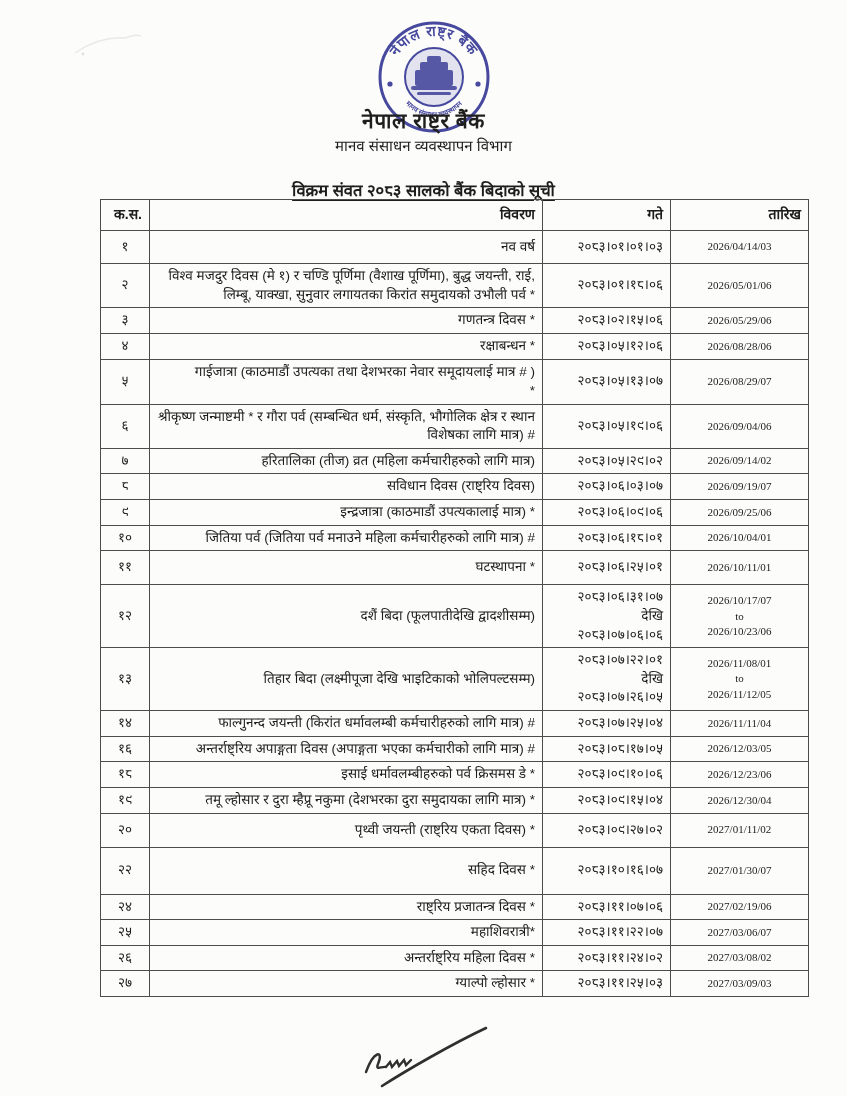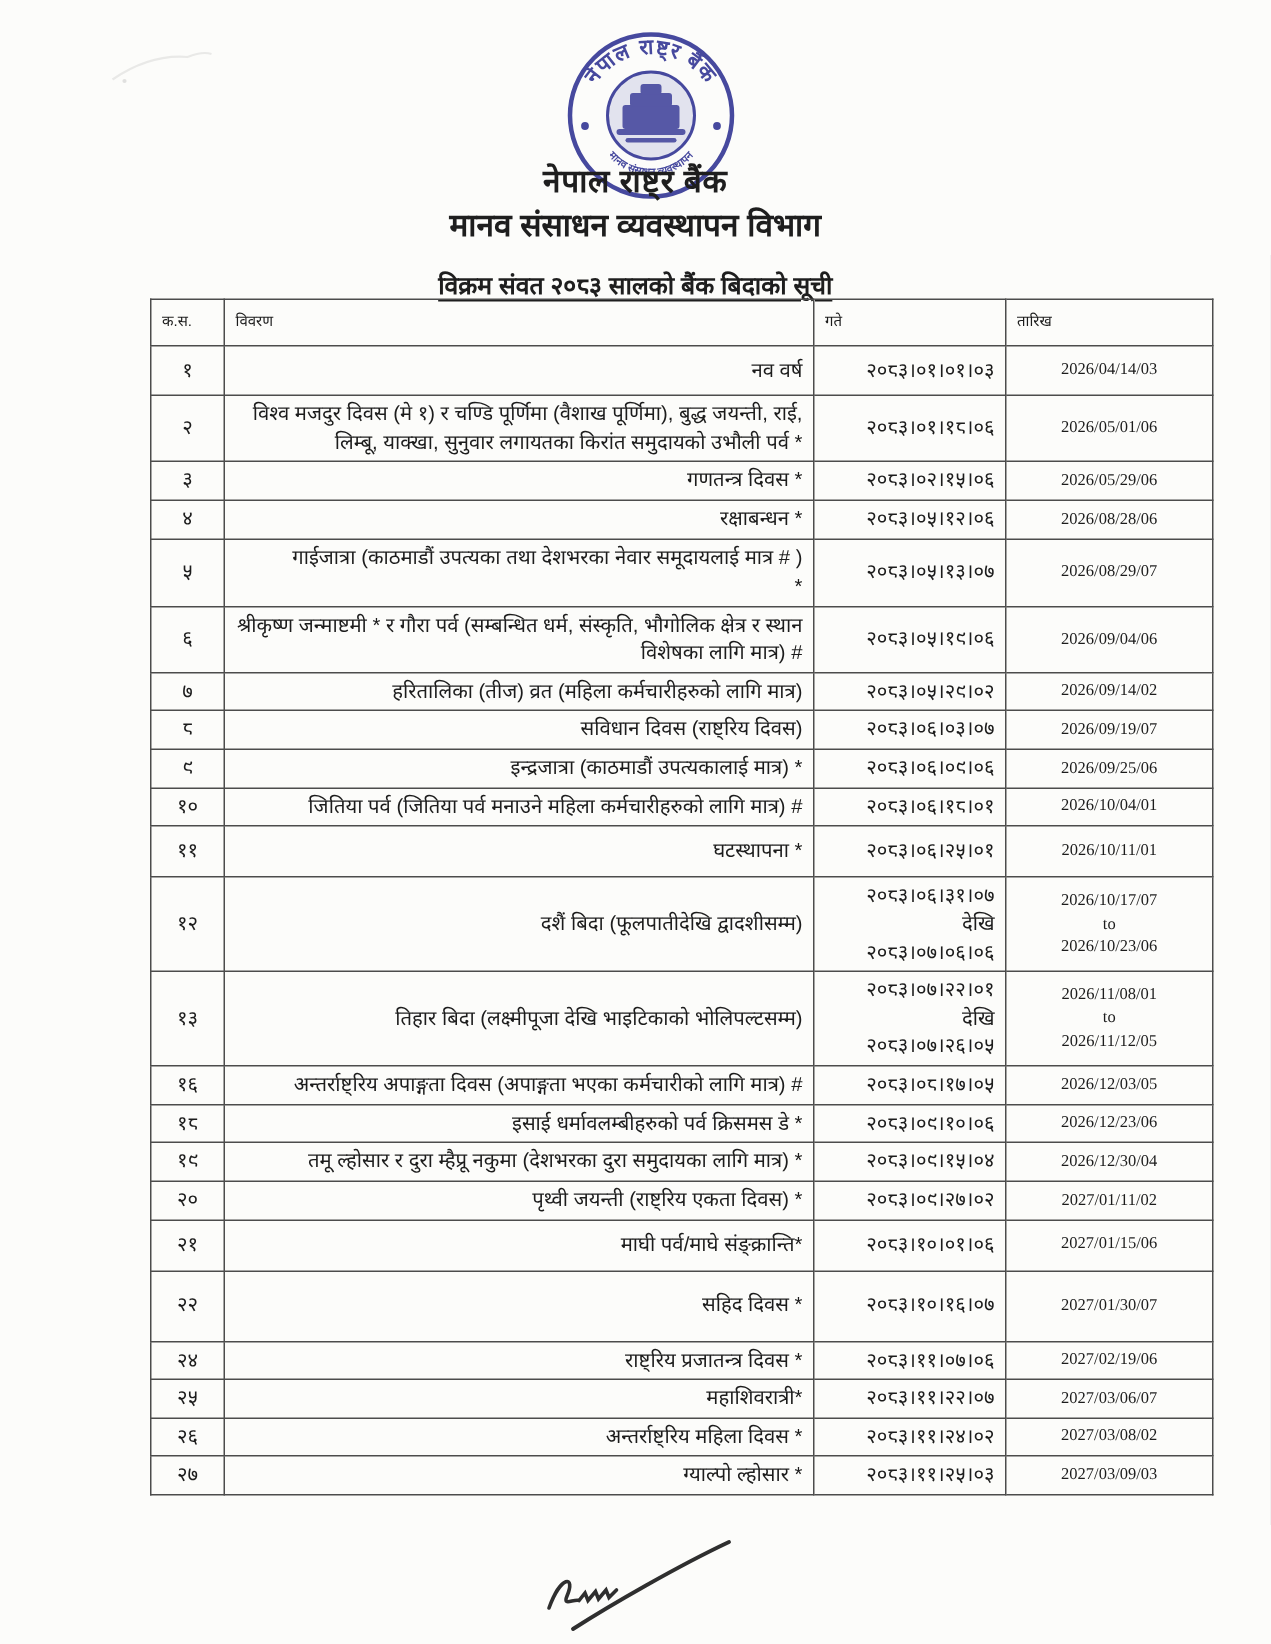--- a/index.html
+++ b/index.html
@@ -15,36 +15,36 @@
   
   .scan-mark{position:absolute;left:55px;top:18px;opacity:.28;}
 
   
   .header{position:absolute;left:0;top:0;width:100%;text-align:center;}
   .seal{position:absolute;left:377px;top:20px;width:114px;height:114px;opacity:.88;}
   .seal .ring{stroke:var(--seal);fill:none;}
   .seal .solid{fill:var(--seal);}
   .seal text{fill:var(--seal);font-weight:bold;}
   .org-name{position:absolute;left:0;top:106px;width:100%;font-size:21px;font-weight:bold;letter-spacing:.5px;}
-  .department{position:absolute;left:0;top:135px;width:100%;font-size:21px;font-weight:bold;}
+  .department{position:absolute;left:0;top:135px;width:100%;font-size:15px;font-weight:normal;}
   .doc-title{position:absolute;left:0;top:178px;width:100%;font-size:16.5px;font-weight:bold;
              text-decoration:underline;text-underline-offset:4px;}
 
   
   .holiday-table{
     position:absolute;left:100px;top:199px;width:648px;
     border-collapse:collapse;table-layout:fixed;
     font-size:13.5px;color:#1c1c1c;
   }
   .holiday-table th,.holiday-table td{
     border:1px solid #4c4c4c;
     padding:3px 7px;vertical-align:middle;
     line-height:1.38;
   }
-  .holiday-table th{font-size:10px;font-weight:normal;text-align:left;height:24px;}
+  .holiday-table th{font-size:14px;font-weight:bold;text-align:right;height:24px;}
   .col-sn{width:34px;text-align:center;}
   .col-desc{width:378px;text-align:right;}
   .col-bs{width:113px;text-align:right;}
   .col-ad{width:123px;text-align:center;font-family:"Liberation Serif","DejaVu Serif",serif;font-size:11px;}
   .pre{white-space:pre-line;}
   
   .holiday-table tbody tr:nth-child(1) td{height:26px}
   .holiday-table tbody tr:nth-child(5) td{height:38px}
   .holiday-table tbody tr:nth-child(11) td{height:27px}
   .holiday-table tbody tr:nth-child(18) td{height:27px}
@@ -188,20 +188,26 @@
           <td class="col-sn">१३</td>
           <td class="col-desc pre">तिहार बिदा (लक्ष्मीपूजा देखि भाइटिकाको भोलिपल्टसम्म)</td>
           <td class="col-bs pre">२०८३।०७।२२।०१
 देखि
 २०८३।०७।२६।०५</td>
           <td class="col-ad pre">2026/11/08/01
 to
 2026/11/12/05</td>
         </tr>
         <tr>
+          <td class="col-sn">१४</td>
+          <td class="col-desc pre">फाल्गुनन्द जयन्ती (किरांत धर्मावलम्बी कर्मचारीहरुको लागि मात्र) #</td>
+          <td class="col-bs pre">२०८३।०७।२५।०४</td>
+          <td class="col-ad pre">2026/11/11/04</td>
+        </tr>
+        <tr>
           <td class="col-sn">१६</td>
           <td class="col-desc pre">अन्तर्राष्ट्रिय अपाङ्गता दिवस (अपाङ्गता भएका कर्मचारीको लागि मात्र) #</td>
           <td class="col-bs pre">२०८३।०८।१७।०५</td>
           <td class="col-ad pre">2026/12/03/05</td>
         </tr>
         <tr>
           <td class="col-sn">१८</td>
           <td class="col-desc pre">इसाई धर्मावलम्बीहरुको पर्व क्रिसमस डे *</td>
           <td class="col-bs pre">२०८३।०९।१०।०६</td>
           <td class="col-ad pre">2026/12/23/06</td>
@@ -212,26 +218,20 @@
           <td class="col-bs pre">२०८३।०९।१५।०४</td>
           <td class="col-ad pre">2026/12/30/04</td>
         </tr>
         <tr>
           <td class="col-sn">२०</td>
           <td class="col-desc pre">पृथ्वी जयन्ती (राष्ट्रिय एकता दिवस) *</td>
           <td class="col-bs pre">२०८३।०९।२७।०२</td>
           <td class="col-ad pre">2027/01/11/02</td>
         </tr>
         <tr>
-          <td class="col-sn">२१</td>
-          <td class="col-desc pre">माघी पर्व/माघे संङ्क्रान्ति*</td>
-          <td class="col-bs pre">२०८३।१०।०१।०६</td>
-          <td class="col-ad pre">2027/01/15/06</td>
-        </tr>
-        <tr>
           <td class="col-sn">२२</td>
           <td class="col-desc pre">सहिद दिवस *</td>
           <td class="col-bs pre">२०८३।१०।१६।०७</td>
           <td class="col-ad pre">2027/01/30/07</td>
         </tr>
         <tr>
           <td class="col-sn">२४</td>
           <td class="col-desc pre">राष्ट्रिय प्रजातन्त्र दिवस *</td>
           <td class="col-bs pre">२०८३।११।०७।०६</td>
           <td class="col-ad pre">2027/02/19/06</td>

